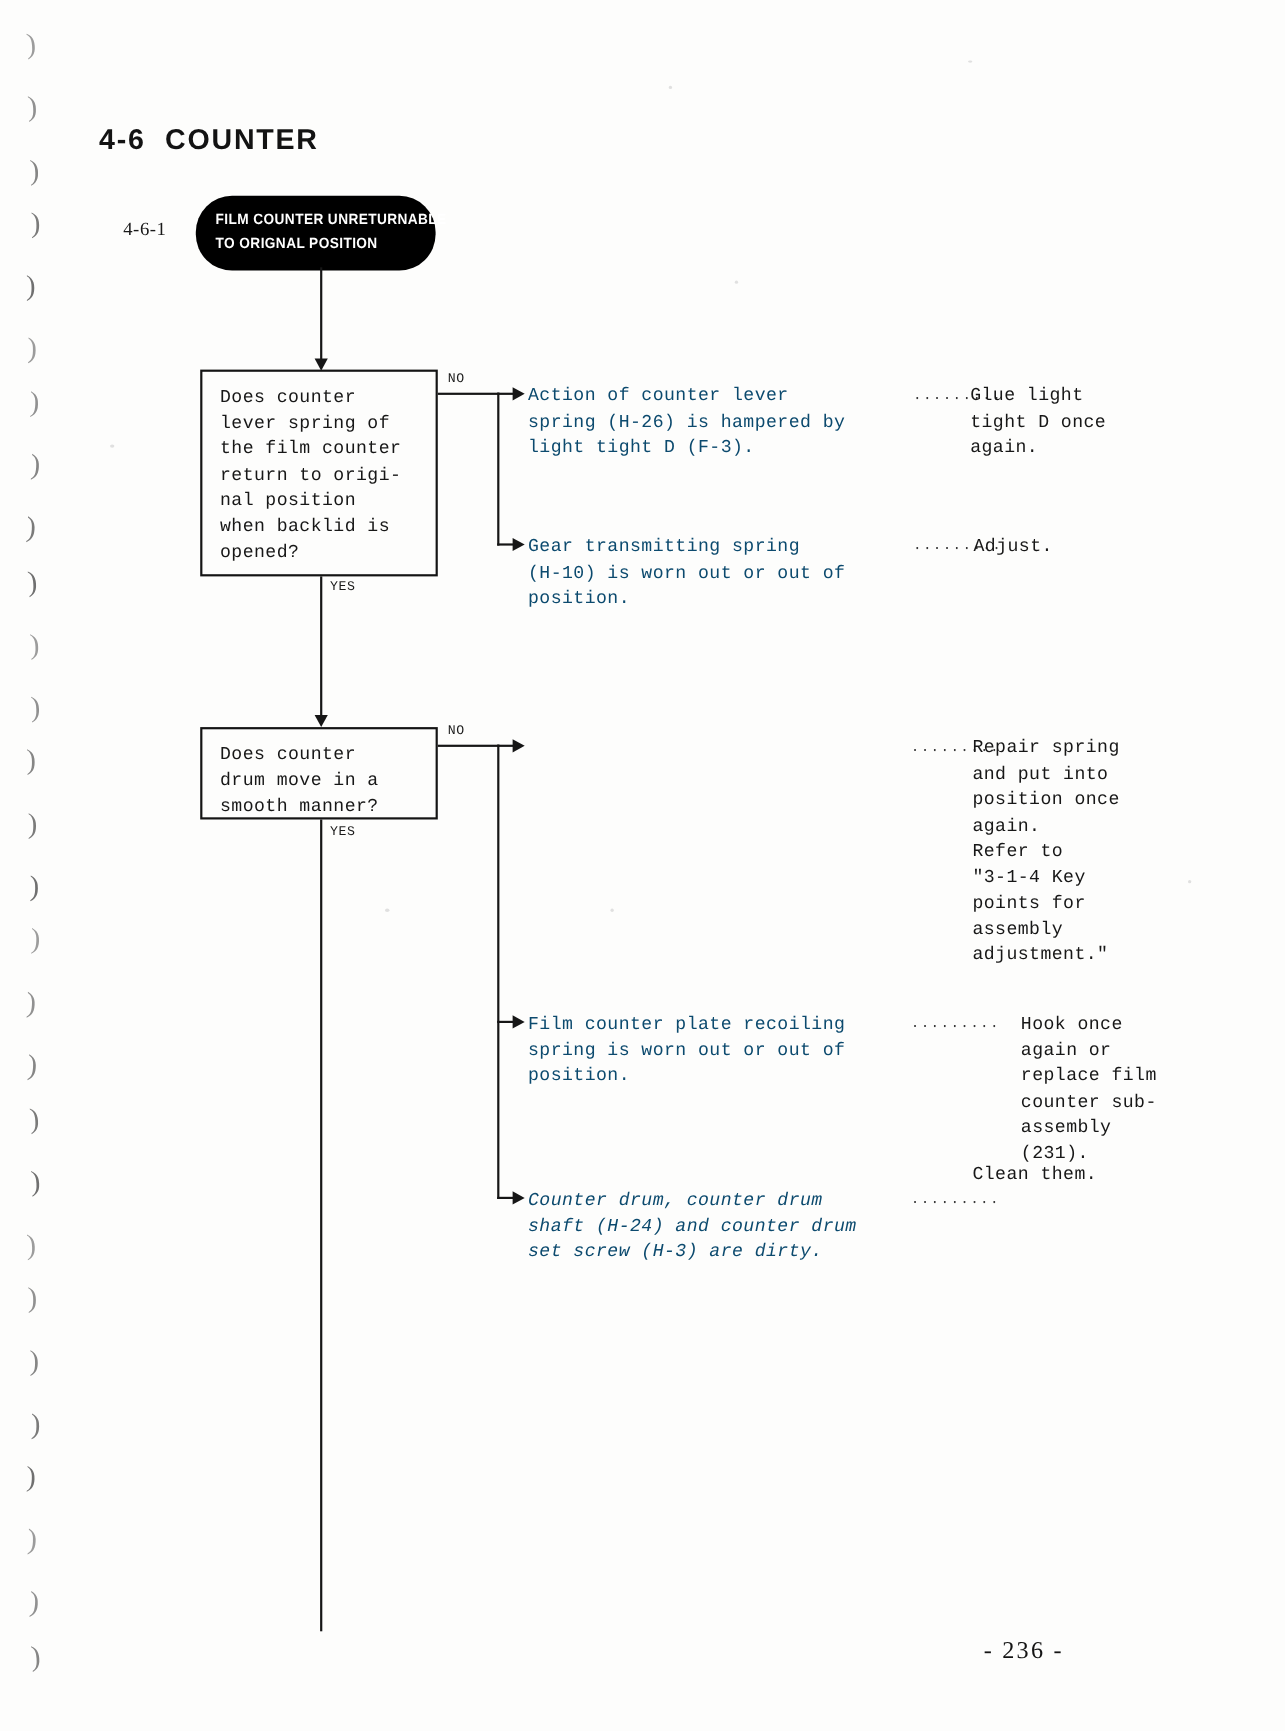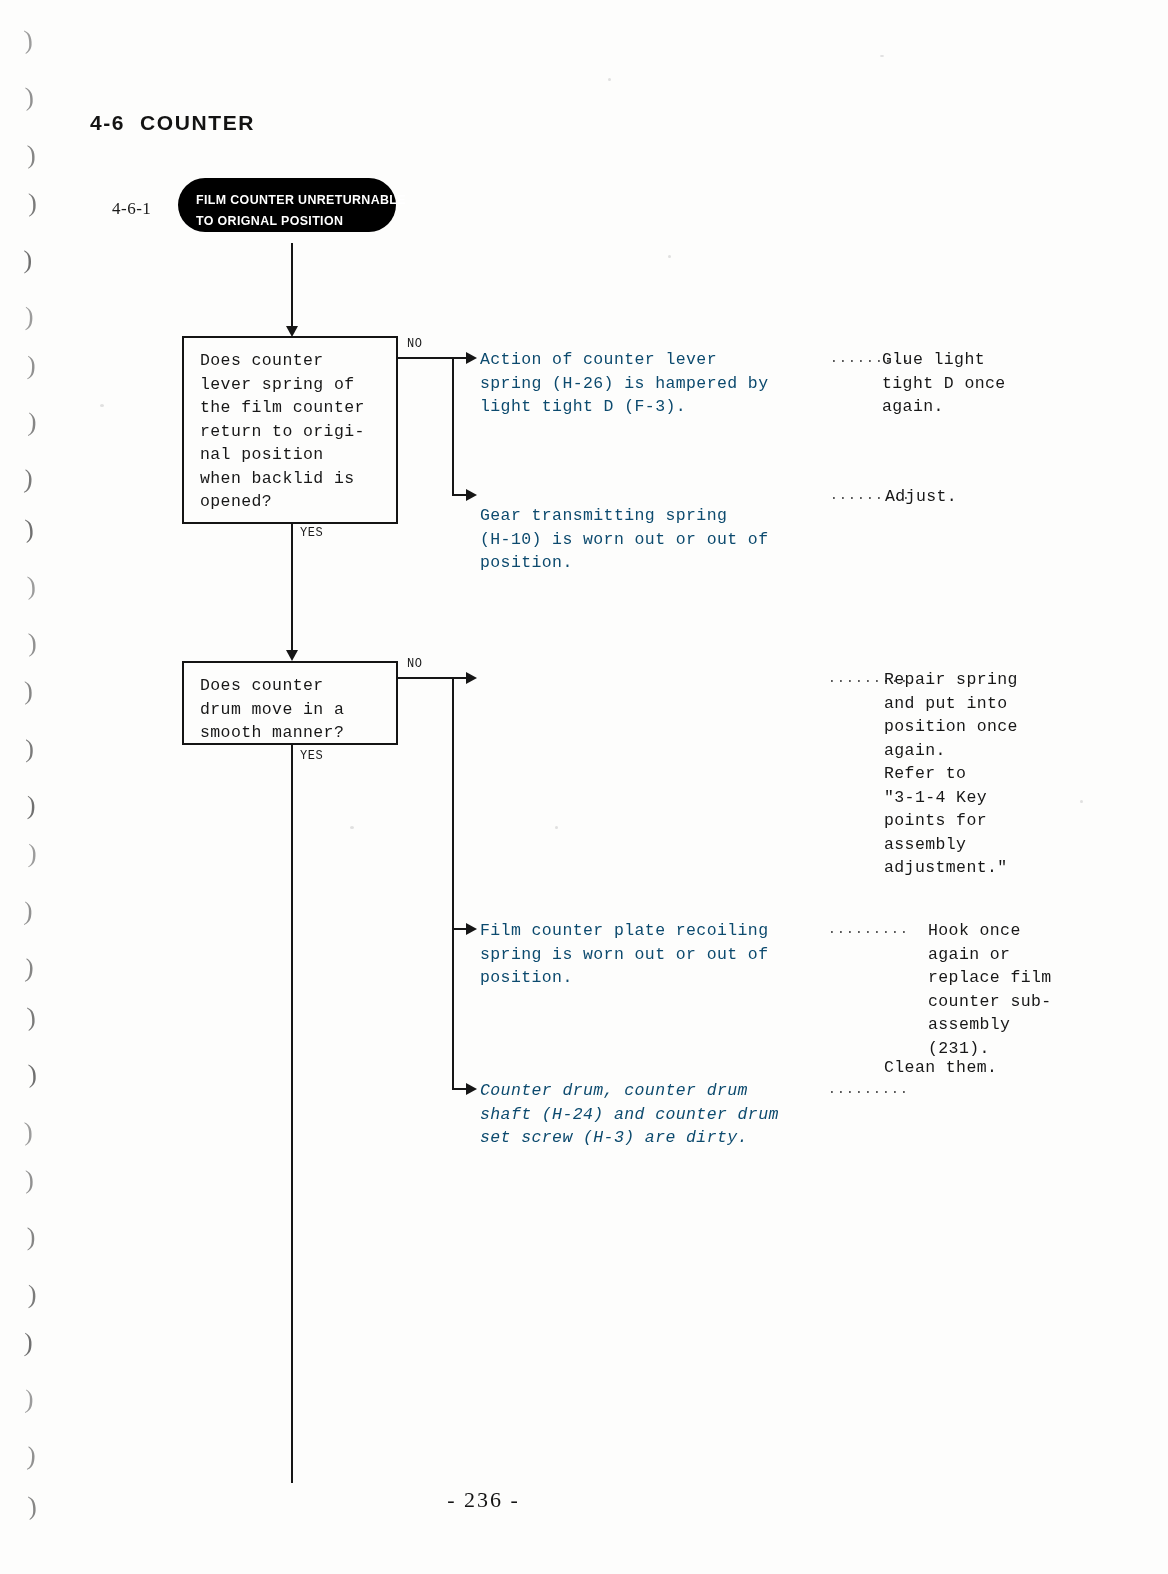--- a/index.html
+++ b/index.html
@@ -36,21 +36,21 @@
     color: #5d5d5d;
     opacity: 0.85;
   }
 
   
   .section-heading {
     position: absolute;
     left: 90px;
     top: 111px;
     font-family: "Liberation Sans", sans-serif;
-    font-size: 21px;
+    font-size: 26px;
     font-weight: bold;
     letter-spacing: 1.6px;
     color: #131313;
     white-space: pre;
   }
 
   
   .subsection-number {
     position: absolute;
     left: 112px;
@@ -61,21 +61,21 @@
     color: #191919;
     white-space: pre;
   }
 
   
   .start-capsule {
     position: absolute;
     left: 178px;
     top: 178px;
     width: 218px;
-    height: 54px;
+    height: 68px;
     background: #000000;
     border-radius: 33px;
     box-sizing: border-box;
     padding: 11px 16px 0 18px;
   }
   .start-capsule .cap-line {
     display: block;
     color: #ffffff;
     font-family: "Liberation Sans", sans-serif;
     font-size: 13.5px;
@@ -171,21 +171,21 @@
     color: #171717;
     white-space: pre;
   }
 
   
   .page-footer {
     position: absolute;
     left: 0;
     top: 1487px;
     width: 967px;
-    text-align: center;
+    text-align: right;
     font-family: "Liberation Serif", serif;
     font-size: 22px;
     letter-spacing: 2px;
     color: #141414;
   }
 
   
   .speck {
     position: absolute;
     background: #c9c9c9;
@@ -268,21 +268,21 @@
   <div class="cause-text" style="left:480px; top:348px;">Action of counter lever
 spring (H-26) is hampered by
 light tight D (F-3).</div>
   <div class="leader-dots" style="left:830px; top:354px;">·········</div>
   <div class="action-text" style="left:882px; top:348px;">Glue light
 tight D once
 again.</div>
 
   <div class="hline" style="left:452px; top:494px; width:16px;"></div>
   <div class="arrow-right" style="left:466px; top:489px;"></div>
-  <div class="cause-text" style="left:480px; top:504px;">Gear transmitting spring
+  <div class="cause-text" style="left:480px; top:485px;">Gear transmitting spring
 (H-10) is worn out or out of
 position.</div>
   <div class="leader-dots" style="left:830px; top:491px;">·········</div>
   <div class="action-text" style="left:885px; top:485px;">Adjust.</div>
 
   <div class="edge-label" style="left:300px; top:526px;">YES</div>
   <div class="vline" style="left:291px; top:524px; height:128px;"></div>
   <div class="arrow-down" style="left:286px; top:650px;"></div>
 
   <div class="decision-box" style="left:182px; top:661px; width:216px; height:84px;">

